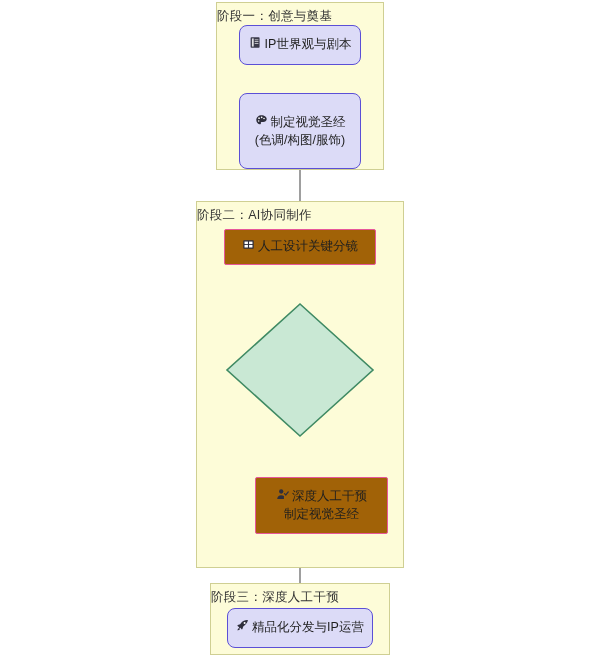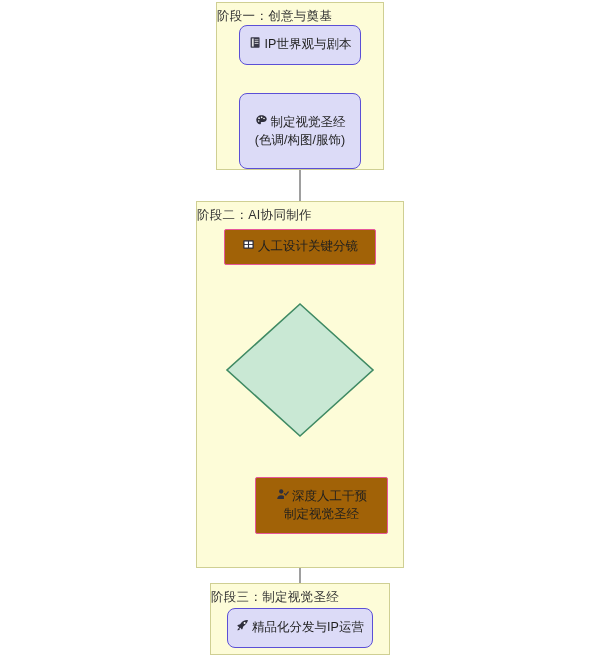--- a/index.html
+++ b/index.html
@@ -190,21 +190,21 @@
           <circle cx="6.4" cy="4.3" r="2.65" fill="#2e2e3c"></circle>
           <path d="M1.5 13.4c0-2.9 2.2-4.6 4.9-4.6 1.3 0 2.5.4 3.4 1.1v3.5z" fill="#2e2e3c"></path>
           <path d="M10.4 6.9 L12.1 8.6 L15.1 4.9" stroke="#2e2e3c" stroke-width="1.5" fill="none" stroke-linecap="round" stroke-linejoin="round"></path>
         </svg>
       </span><span>深度人工干预</span>
     </span>
     <span class="line2">制定视觉圣经</span>
   </div>
 
   <div class="phase" style="left:210px; top:583px; width:180px; height:72px;">
-    <div class="phase-title" style="top:5px;">阶段三：制定视觉圣经</div>
+    <div class="phase-title" style="top:5px;">阶段三：深度人工干预</div>
   </div>
 
   <div class="node node-purple" style="left:227px; top:608px; width:146px; height:40px;">
     <span class="line1">
       <span class="ico">
         <svg width="13" height="13" viewBox="0 0 16 16">
           <path d="M14.6 1.3c-3.2-.3-6 .9-7.9 3L5.1 6.5 2.2 7.4c-.5.2-.6.8-.2 1.1l1.9 1.5-.2 1.1c-.05.3.3.55.55.35l1.0-.75 1.6 2c.3.35.9.2 1.05-.25L8.9 9.3l2.2-1.8c2.1-1.8 3.4-4.6 3.5-6.2z" fill="#2e2e3c"></path>
           <circle cx="10.6" cy="5.0" r="1.25" fill="#ffffff"></circle>
           <path d="M2.0 14.2c.9-.2 1.9-.6 2.5-1.2.6-.6.3-1.5-.5-1.6-.9-.1-1.7.5-1.9 1.3-.1.5-.1 1.0-.1 1.5z" fill="#2e2e3c"></path>
         </svg>

